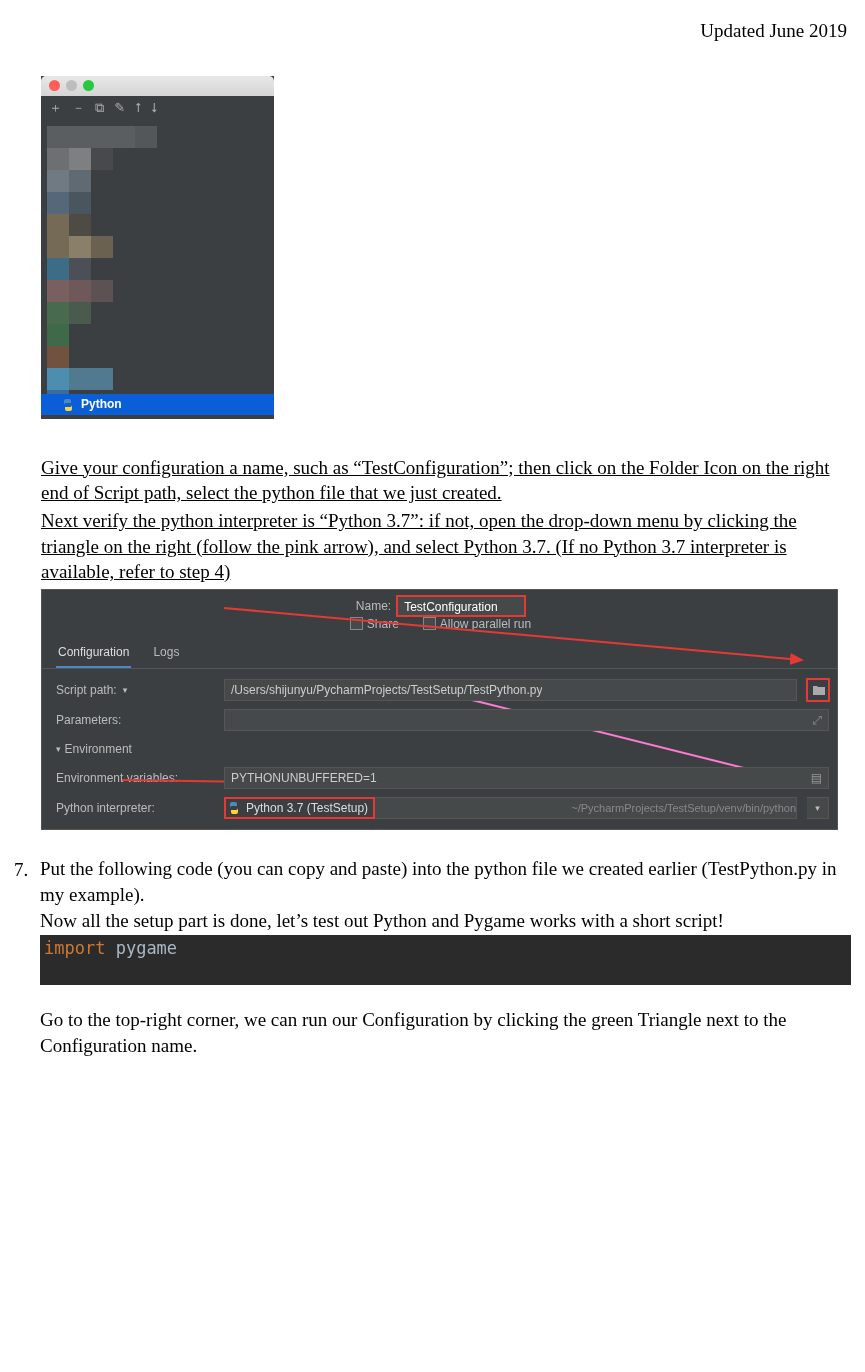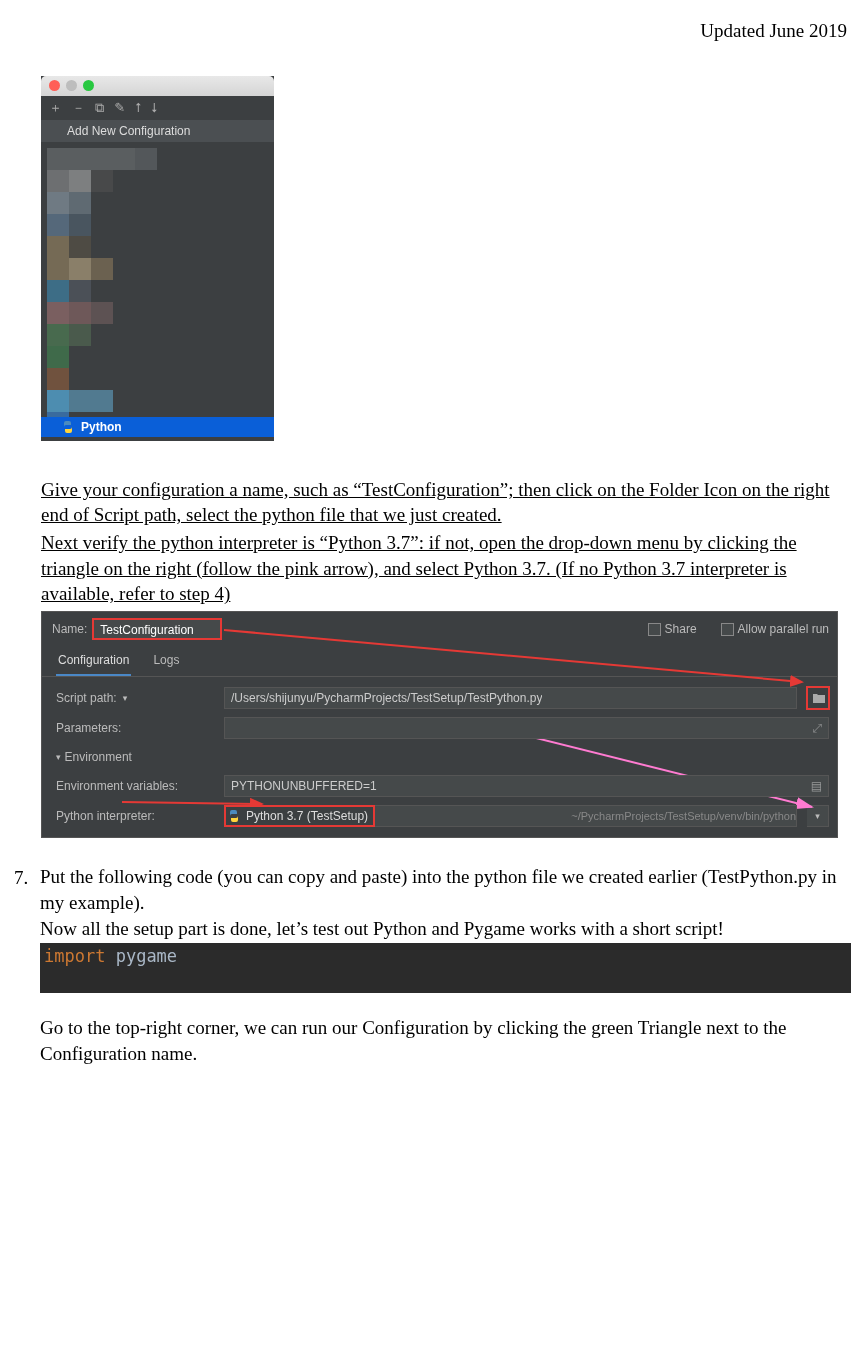--- a/index.html
+++ b/index.html
@@ -98,20 +98,21 @@
     font-size: 12px;
     color: #bbb;
     margin-top: 4px;
     margin-bottom: 26px;
     position: relative;
   }
   .ss2-row {
     display: flex;
     align-items: center;
     min-height: 28px;
+    flex-direction: column;
   }
   .ss2-top { padding: 6px 8px 0 10px; justify-content: space-between; }
   .name-group { display: flex; align-items: center; gap: 6px; }
   .name-input {
     background: #45494a;
     border: 1px solid #555;
     color: #fff;
     padding: 2px 6px;
     width: 128px;
     height: 20px;
@@ -217,21 +218,20 @@
       <div class="tb-btn tb-grn"></div>
     </div>
     <div class="ss1-toolbar">
       <span>＋</span>
       <span>－</span>
       <span>⧉</span>
       <span>✎</span>
       <span>⭡</span>
       <span>⭣</span>
     </div>
-    <div class="ss1-header">Add New Configuration</div>
     <div class="ss1-body">
       <div class="pix-grid" id="pixgrid">
           <div class="pix" style="background: rgb(90, 94, 96);"></div>
           <div class="pix" style="background: rgb(90, 94, 96);"></div>
           <div class="pix" style="background: rgb(90, 94, 96);"></div>
           <div class="pix" style="background: rgb(90, 94, 96);"></div>
           <div class="pix" style="background: rgb(83, 87, 90);"></div>
           <div class="pix" style="background: rgb(60, 63, 65);"></div>
           <div class="pix" style="background: rgb(109, 111, 113);"></div>
           <div class="pix" style="background: rgb(125, 127, 128);"></div>

